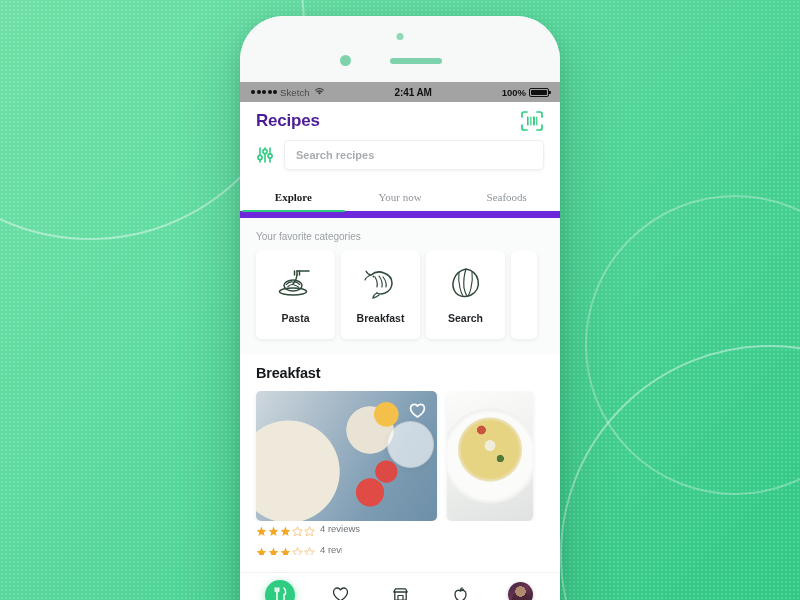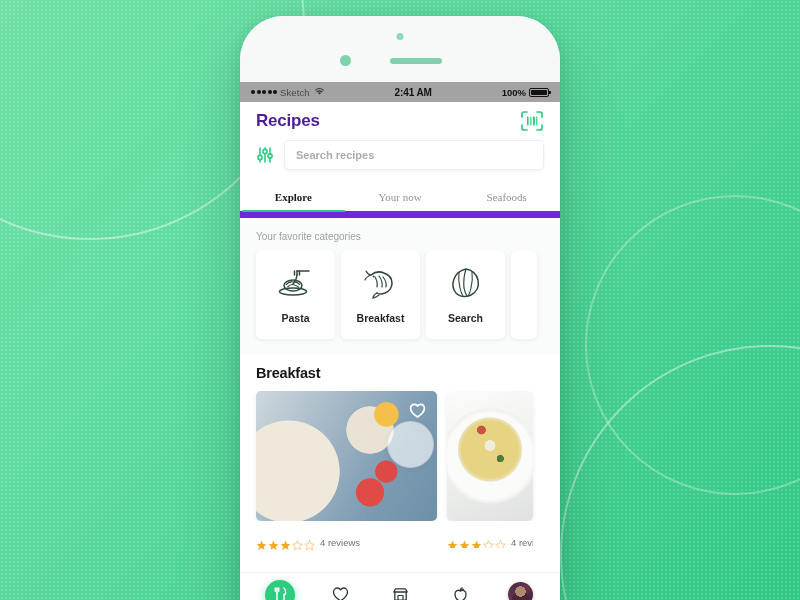--- a/index.html
+++ b/index.html
@@ -224,22 +224,23 @@
       linear-gradient(160deg, #fcfcfb 0%, #eceeec 60%, #dfe2e0 100%);
   }
   .fav-btn {
     position: absolute; right: 10px; top: 10px;
     width: 19px; height: 19px;
     cursor: pointer;
   }
 
   .meta-row {
     display: flex; gap: 10px;
-    padding: 16px 16px 9px;
-    background: #fff;
+    padding: 2px 16px 9px;
+    background: #fff;
+    flex-direction: column;
   }
   .meta { width: 181px; display: flex; align-items: center; gap: 5px; flex: none; }
   .meta.second { width: 86px; overflow: hidden; }
   .stars { display: flex; gap: 1px; }
   .star { width: 11px; height: 11px; display: block; }
   .reviews { font-size: 9.5px; color: #6d7378; white-space: nowrap; }
 
   
   .touch-cursor {
     position: absolute;

